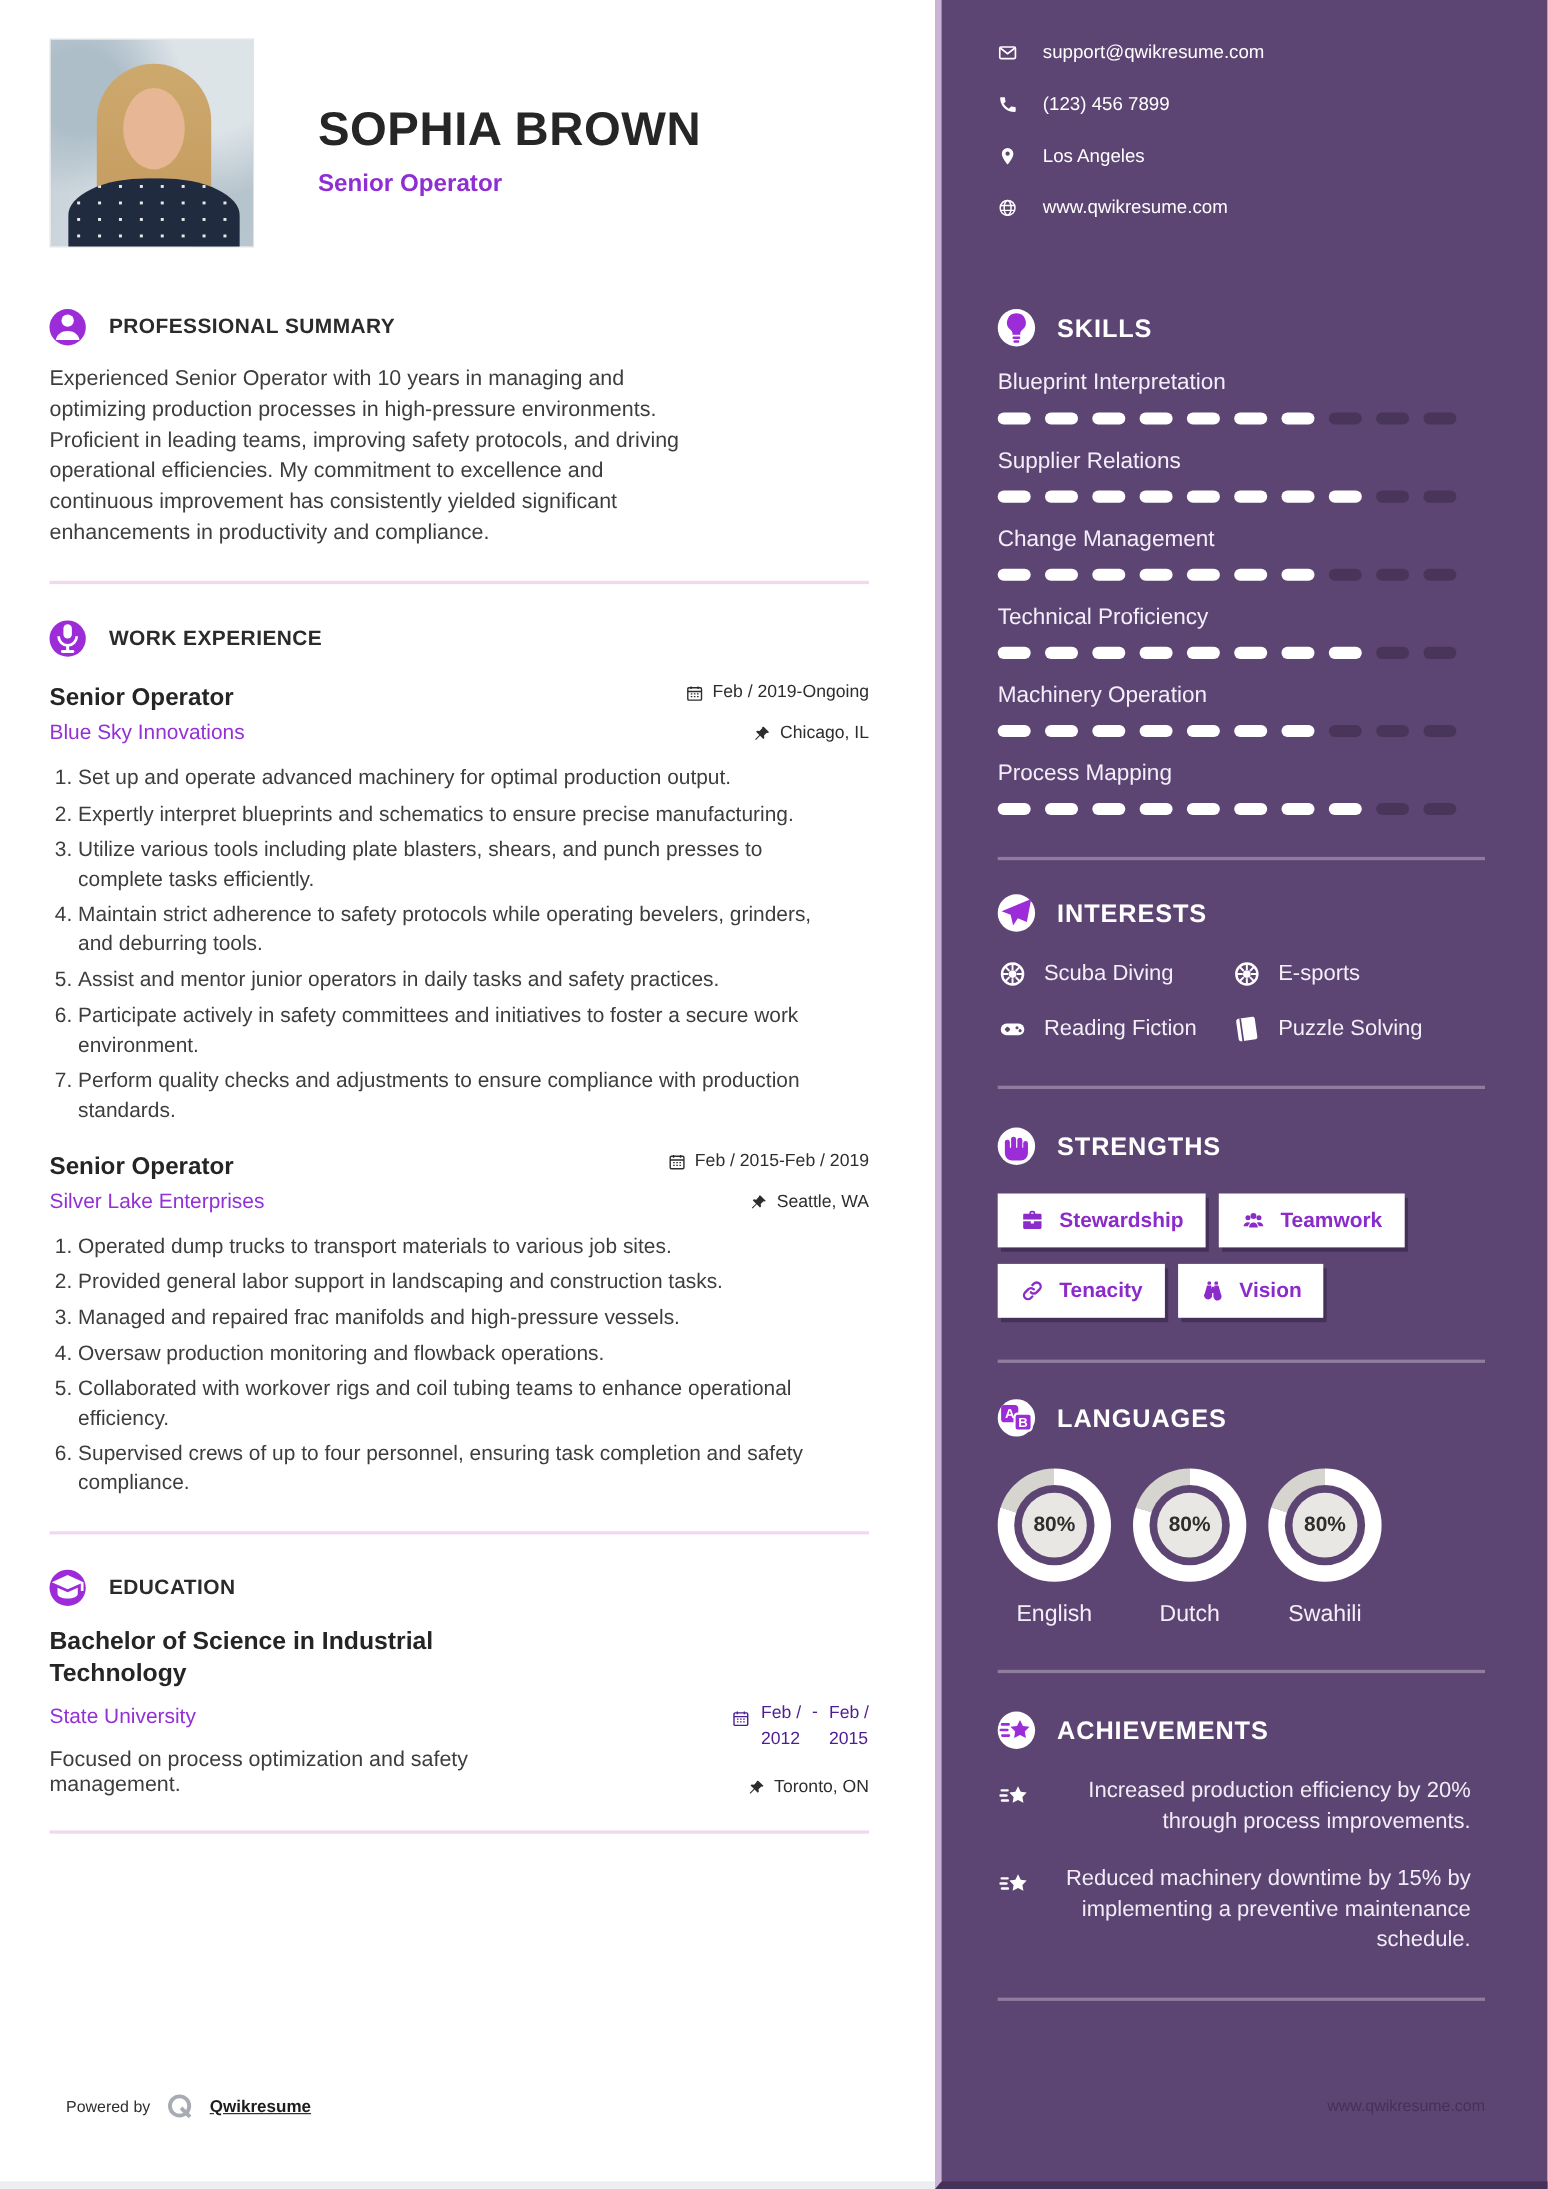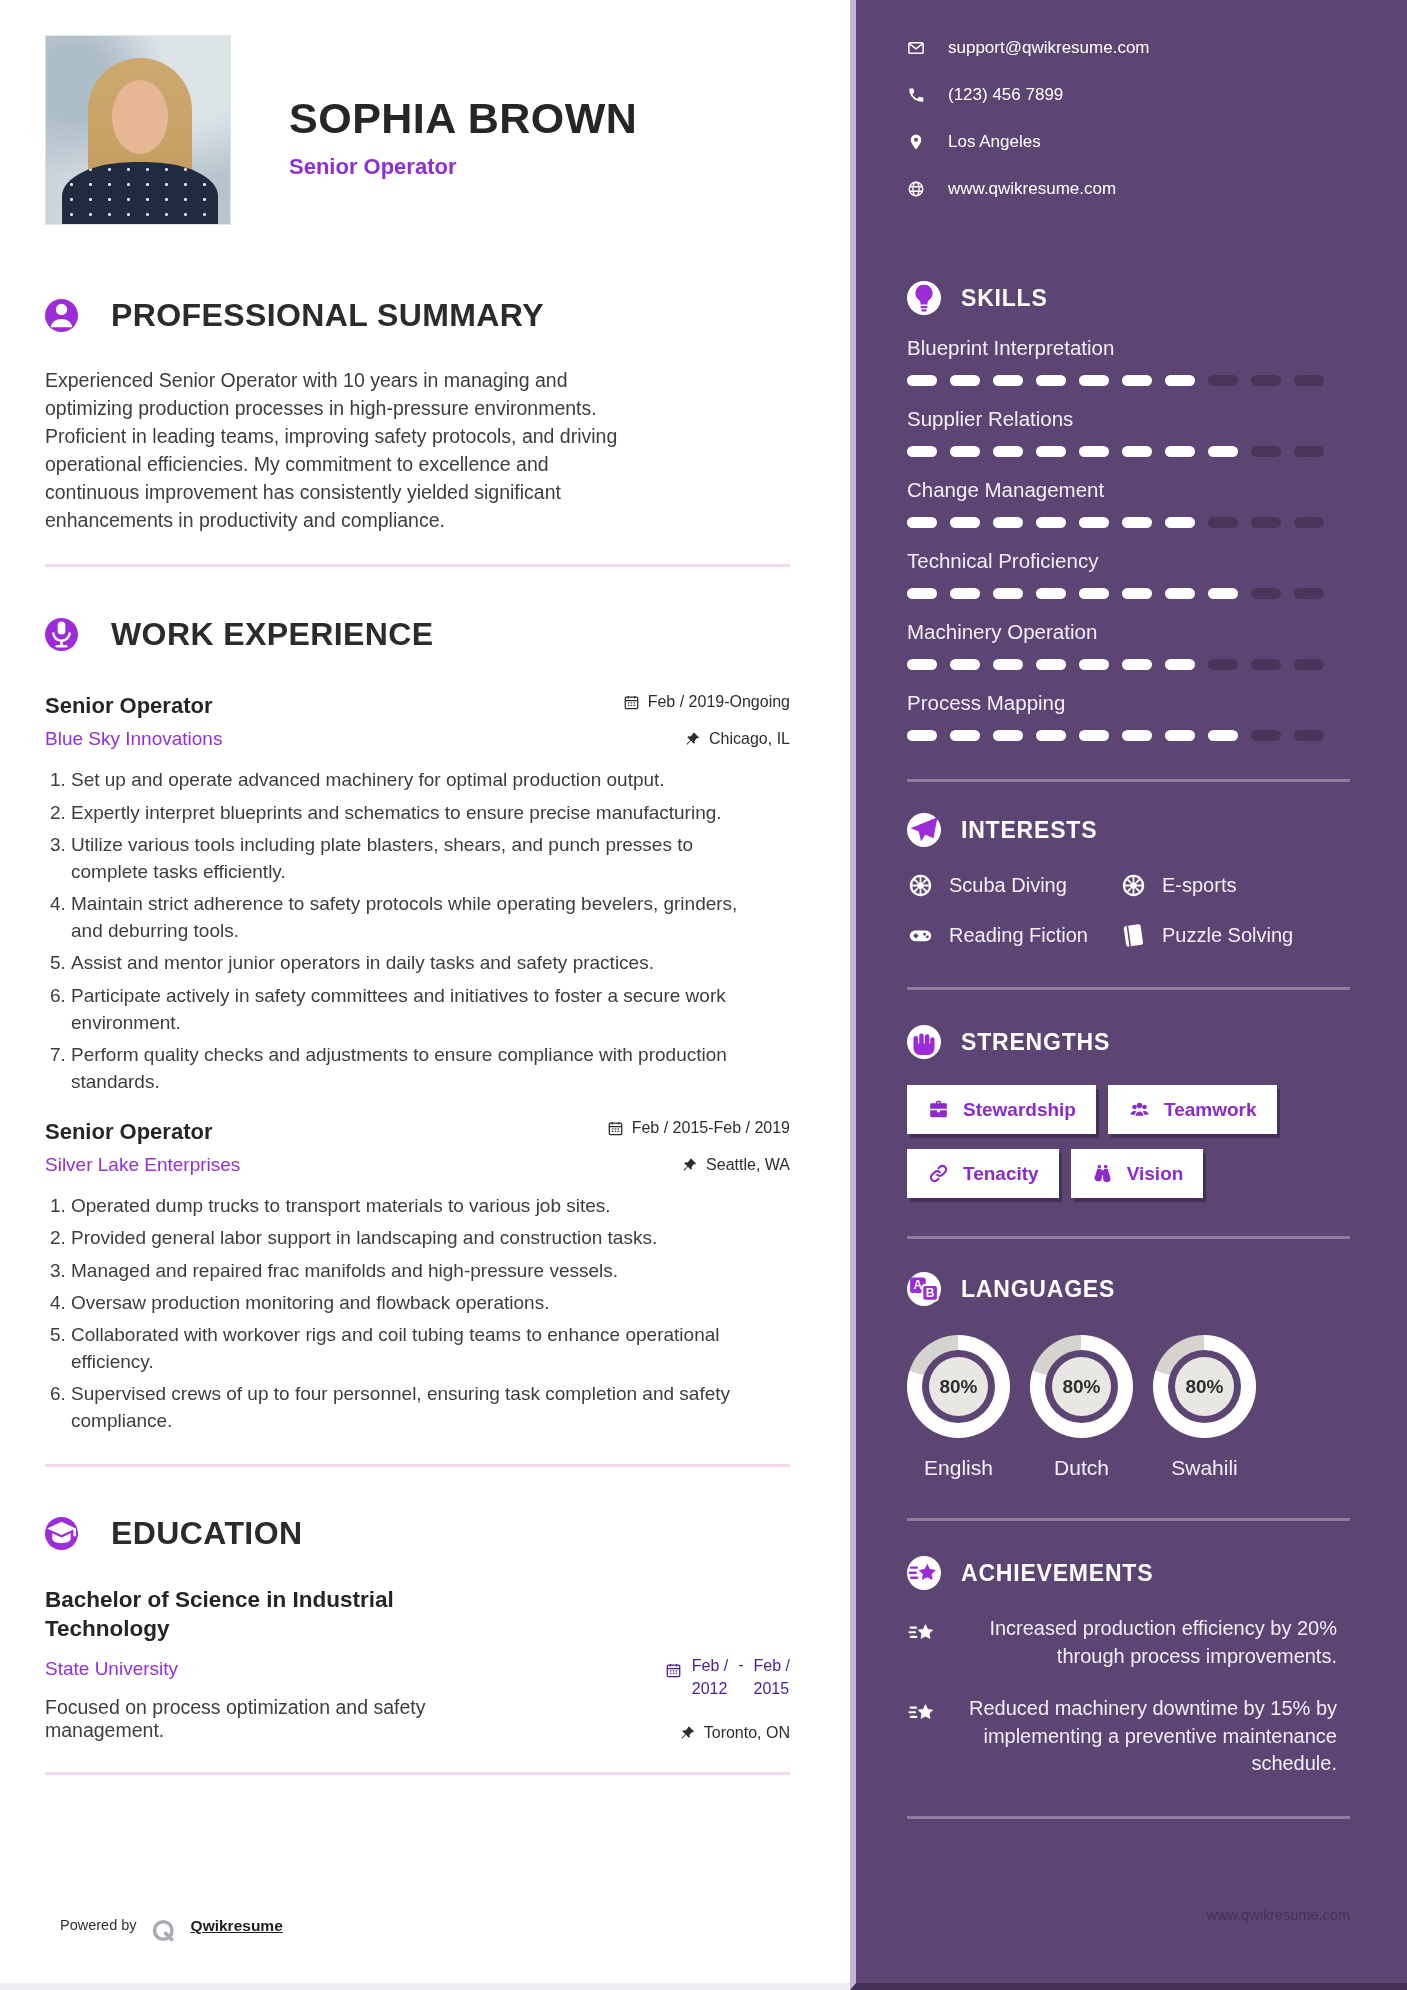--- a/index.html
+++ b/index.html
@@ -29,21 +29,21 @@
       linear-gradient(100deg,#c3ced6 0%,#d9e0e5 45%,#bfcad3 100%);}
   .photo .hair{position:absolute;left:42px;top:22px;width:104px;height:152px;border-radius:52px 52px 40px 40px;background:linear-gradient(180deg,#cda96e,#c49a5e);}
   .photo .face{position:absolute;left:66px;top:44px;width:56px;height:74px;border-radius:50%;background:#e7b795;}
   .photo .body{position:absolute;left:16px;bottom:-12px;width:156px;height:74px;border-radius:46% 46% 0 0;background-color:#202b3f;background-image:radial-gradient(#e8e8e8 1.5px,transparent 1.8px);background-size:19px 15px;}
   .name-block{margin-left:58px;padding-top:62px;}
   .person-name{font-size:43px;font-weight:900;letter-spacing:.5px;color:#262626;line-height:1;}
   .person-title{margin-top:14px;font-size:22px;font-weight:600;color:#8f2ed3;}
 
   .sec-head{display:flex;align-items:center;gap:17px;}
   .badge{width:33px;height:33px;border-radius:50%;background:var(--accent);color:#fff;display:flex;align-items:center;justify-content:center;flex:0 0 auto;}
-  .sec-head h2{margin:16px;font-size:32px;font-weight:800;color:var(--ink);letter-spacing:.4px;}
+  .sec-head h2{margin:4px;font-size:19px;font-weight:800;color:var(--ink);letter-spacing:.4px;}
 
   .summary-sec{margin-top:56px;}
   .summary-text{margin:16px 0 0 0;font-size:19.5px;line-height:1.44;color:var(--body);max-width:595px;}
 
   .left-div{border:none;height:3px;background:var(--left-div);margin:30px 0 0 0;}
 
   .work-sec{margin-top:33px;}
   .job{margin-top:24px;}
   .job-head{display:flex;justify-content:space-between;align-items:flex-start;}
   .job-title{font-size:22px;font-weight:700;color:#252525;}
@@ -59,21 +59,21 @@
   .edu-left{max-width:445px;}
   .edu-degree{font-size:22.5px;font-weight:700;color:#252525;line-height:1.28;}
   .edu-school{margin-top:14px;font-size:19px;color:var(--company);}
   .edu-note{margin-top:16px;font-size:19.5px;color:var(--body);}
   .edu-right{display:flex;flex-direction:column;align-items:flex-end;gap:24px;padding-top:4px;}
   .edu-dates{display:flex;gap:10px;align-items:flex-start;font-size:16px;color:#4c1d95;margin-top:21px;}
   .edu-dates .icn{width:17px;height:17px;margin-top:8px;display:block;}
   .date-stack{line-height:1.45;}
   .date-sep{padding-top:2px;}
 
-  .left-footer{position:absolute;left:60px;bottom:36px;display:flex;gap:12px;}
+  .left-footer{position:absolute;left:60px;bottom:52px;display:flex;align-items:center;gap:12px;}
   .powered{font-size:14.5px;color:#2f2f2f;}
   .q-logo{width:30px;height:30px;display:block;}
   .brand{font-size:15.5px;font-weight:600;color:#1d1d1d;text-decoration:underline;}
 
   
   .sidebar{position:relative;width:557px;background:var(--sidebar-bg);border-left:6px solid #c9b4d6;border-bottom:7px solid #463259;color:#fff;padding:38px 57px 0 51px;}
   .contact-item{display:flex;align-items:center;gap:23px;margin-bottom:27px;font-size:17px;color:#fff;}
   .contact-item .icn{width:18px;height:18px;display:block;color:#fff;flex:0 0 auto;}
 
   .side-head{display:flex;align-items:center;gap:20px;}

